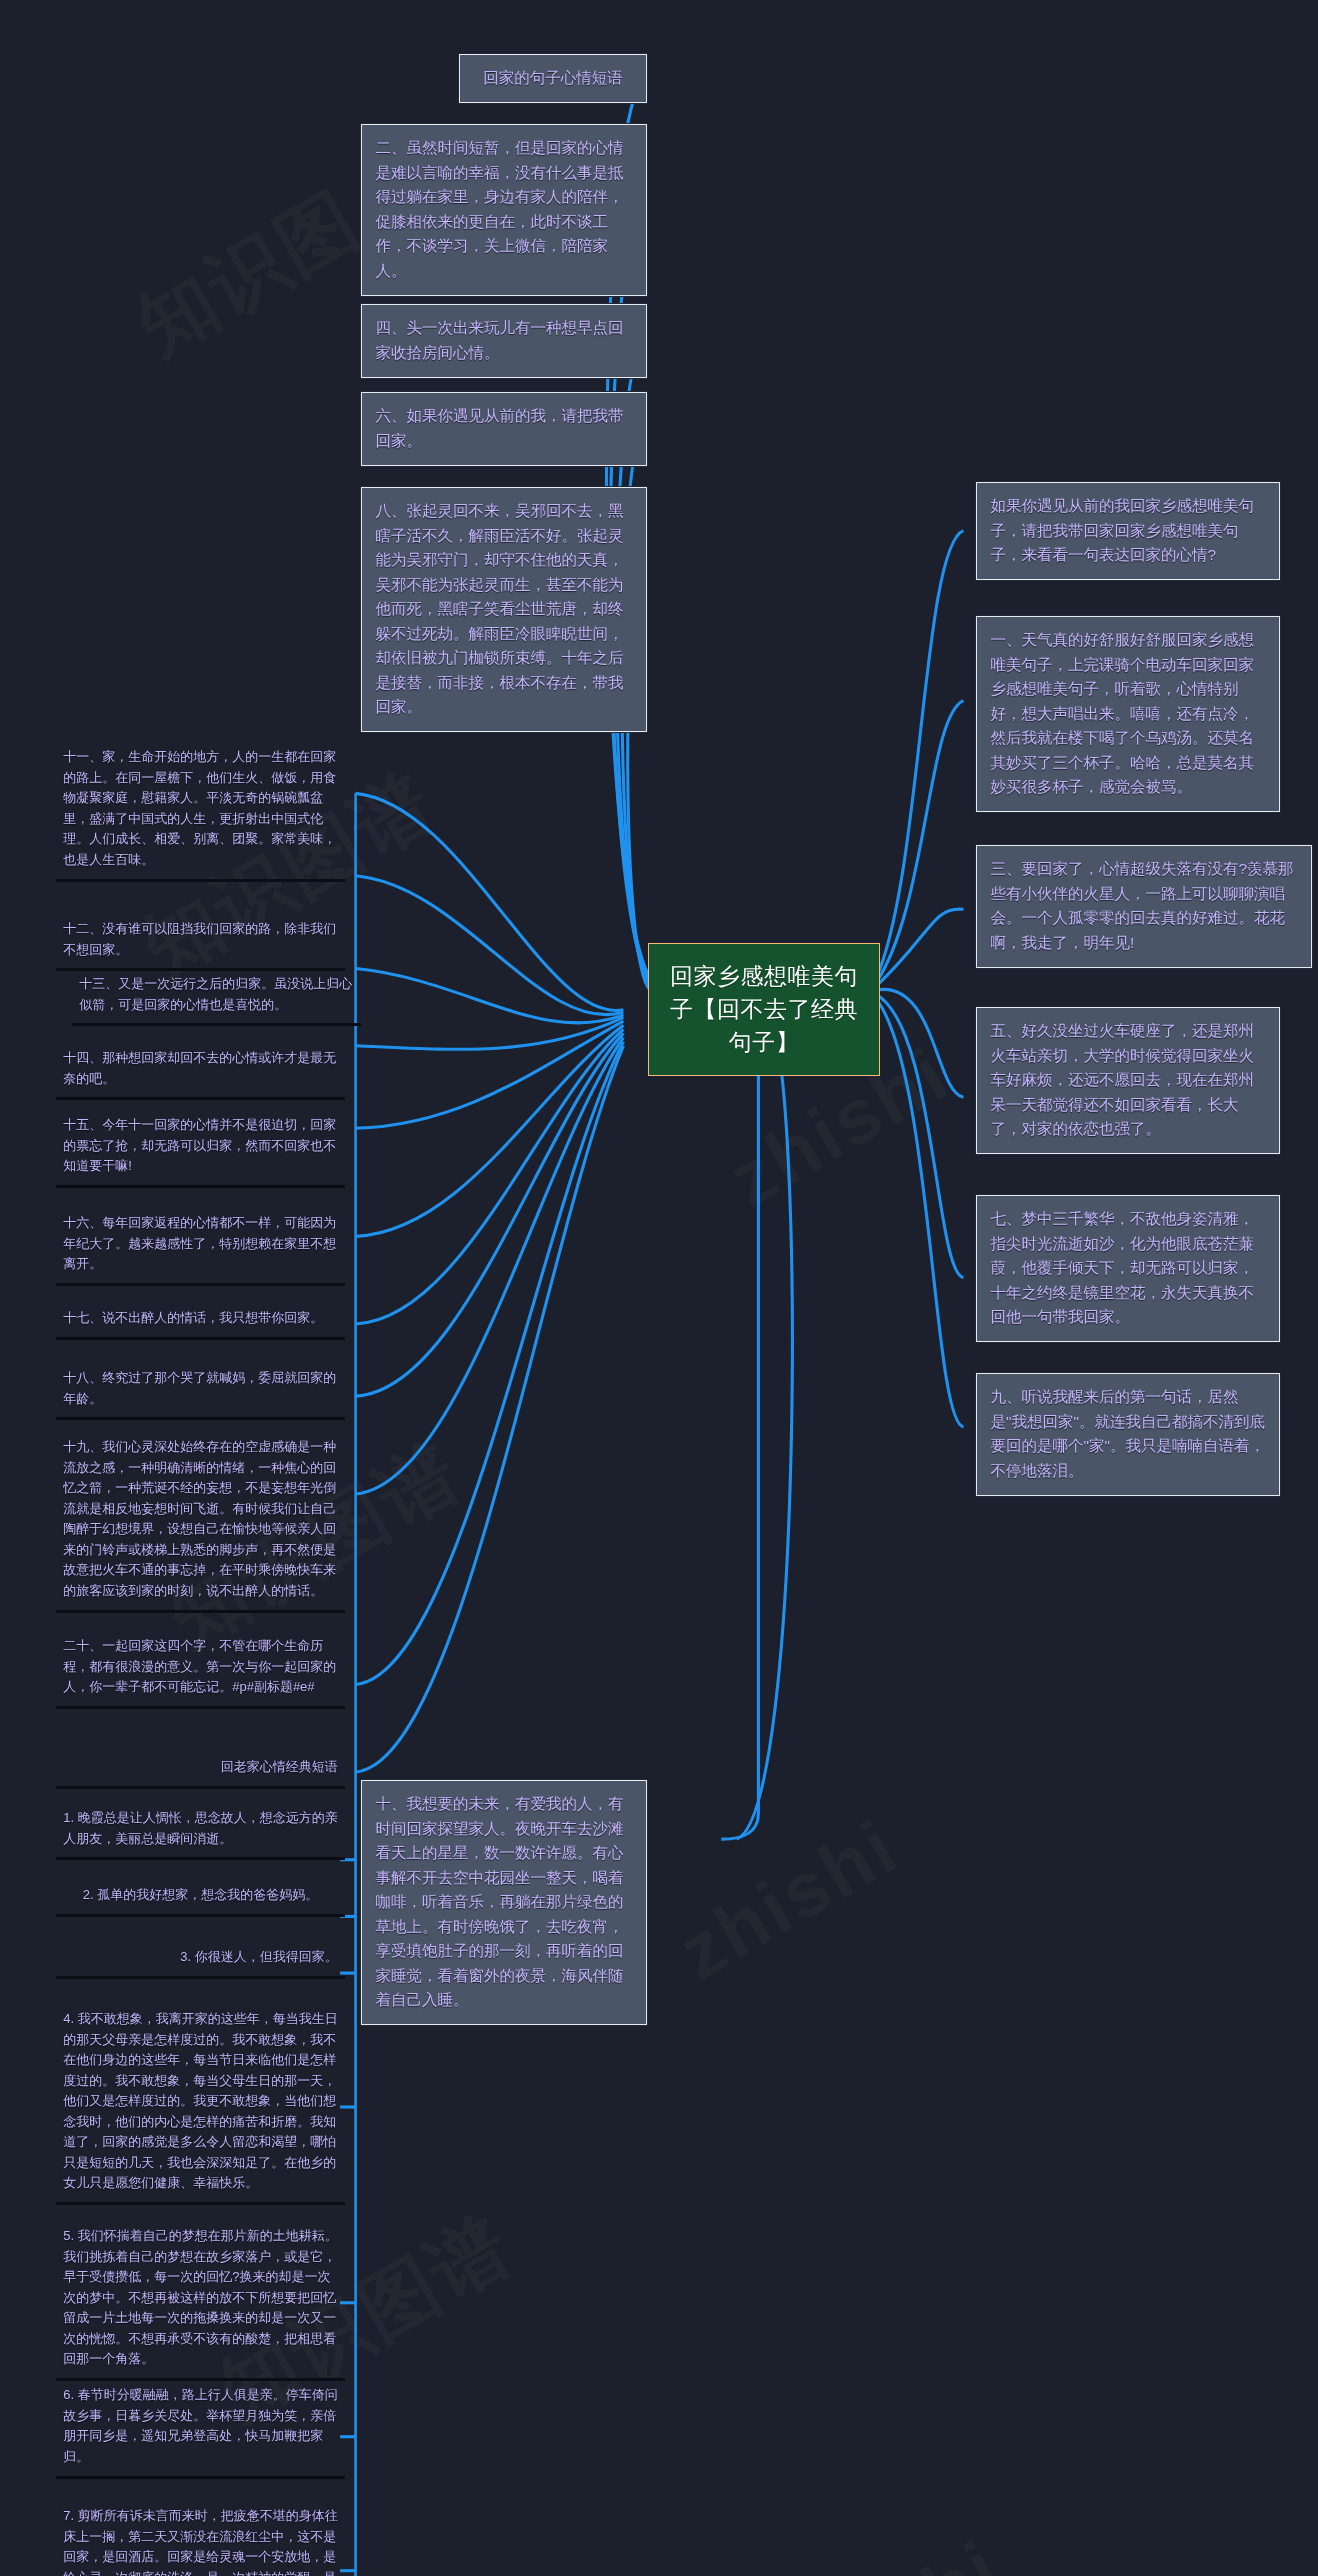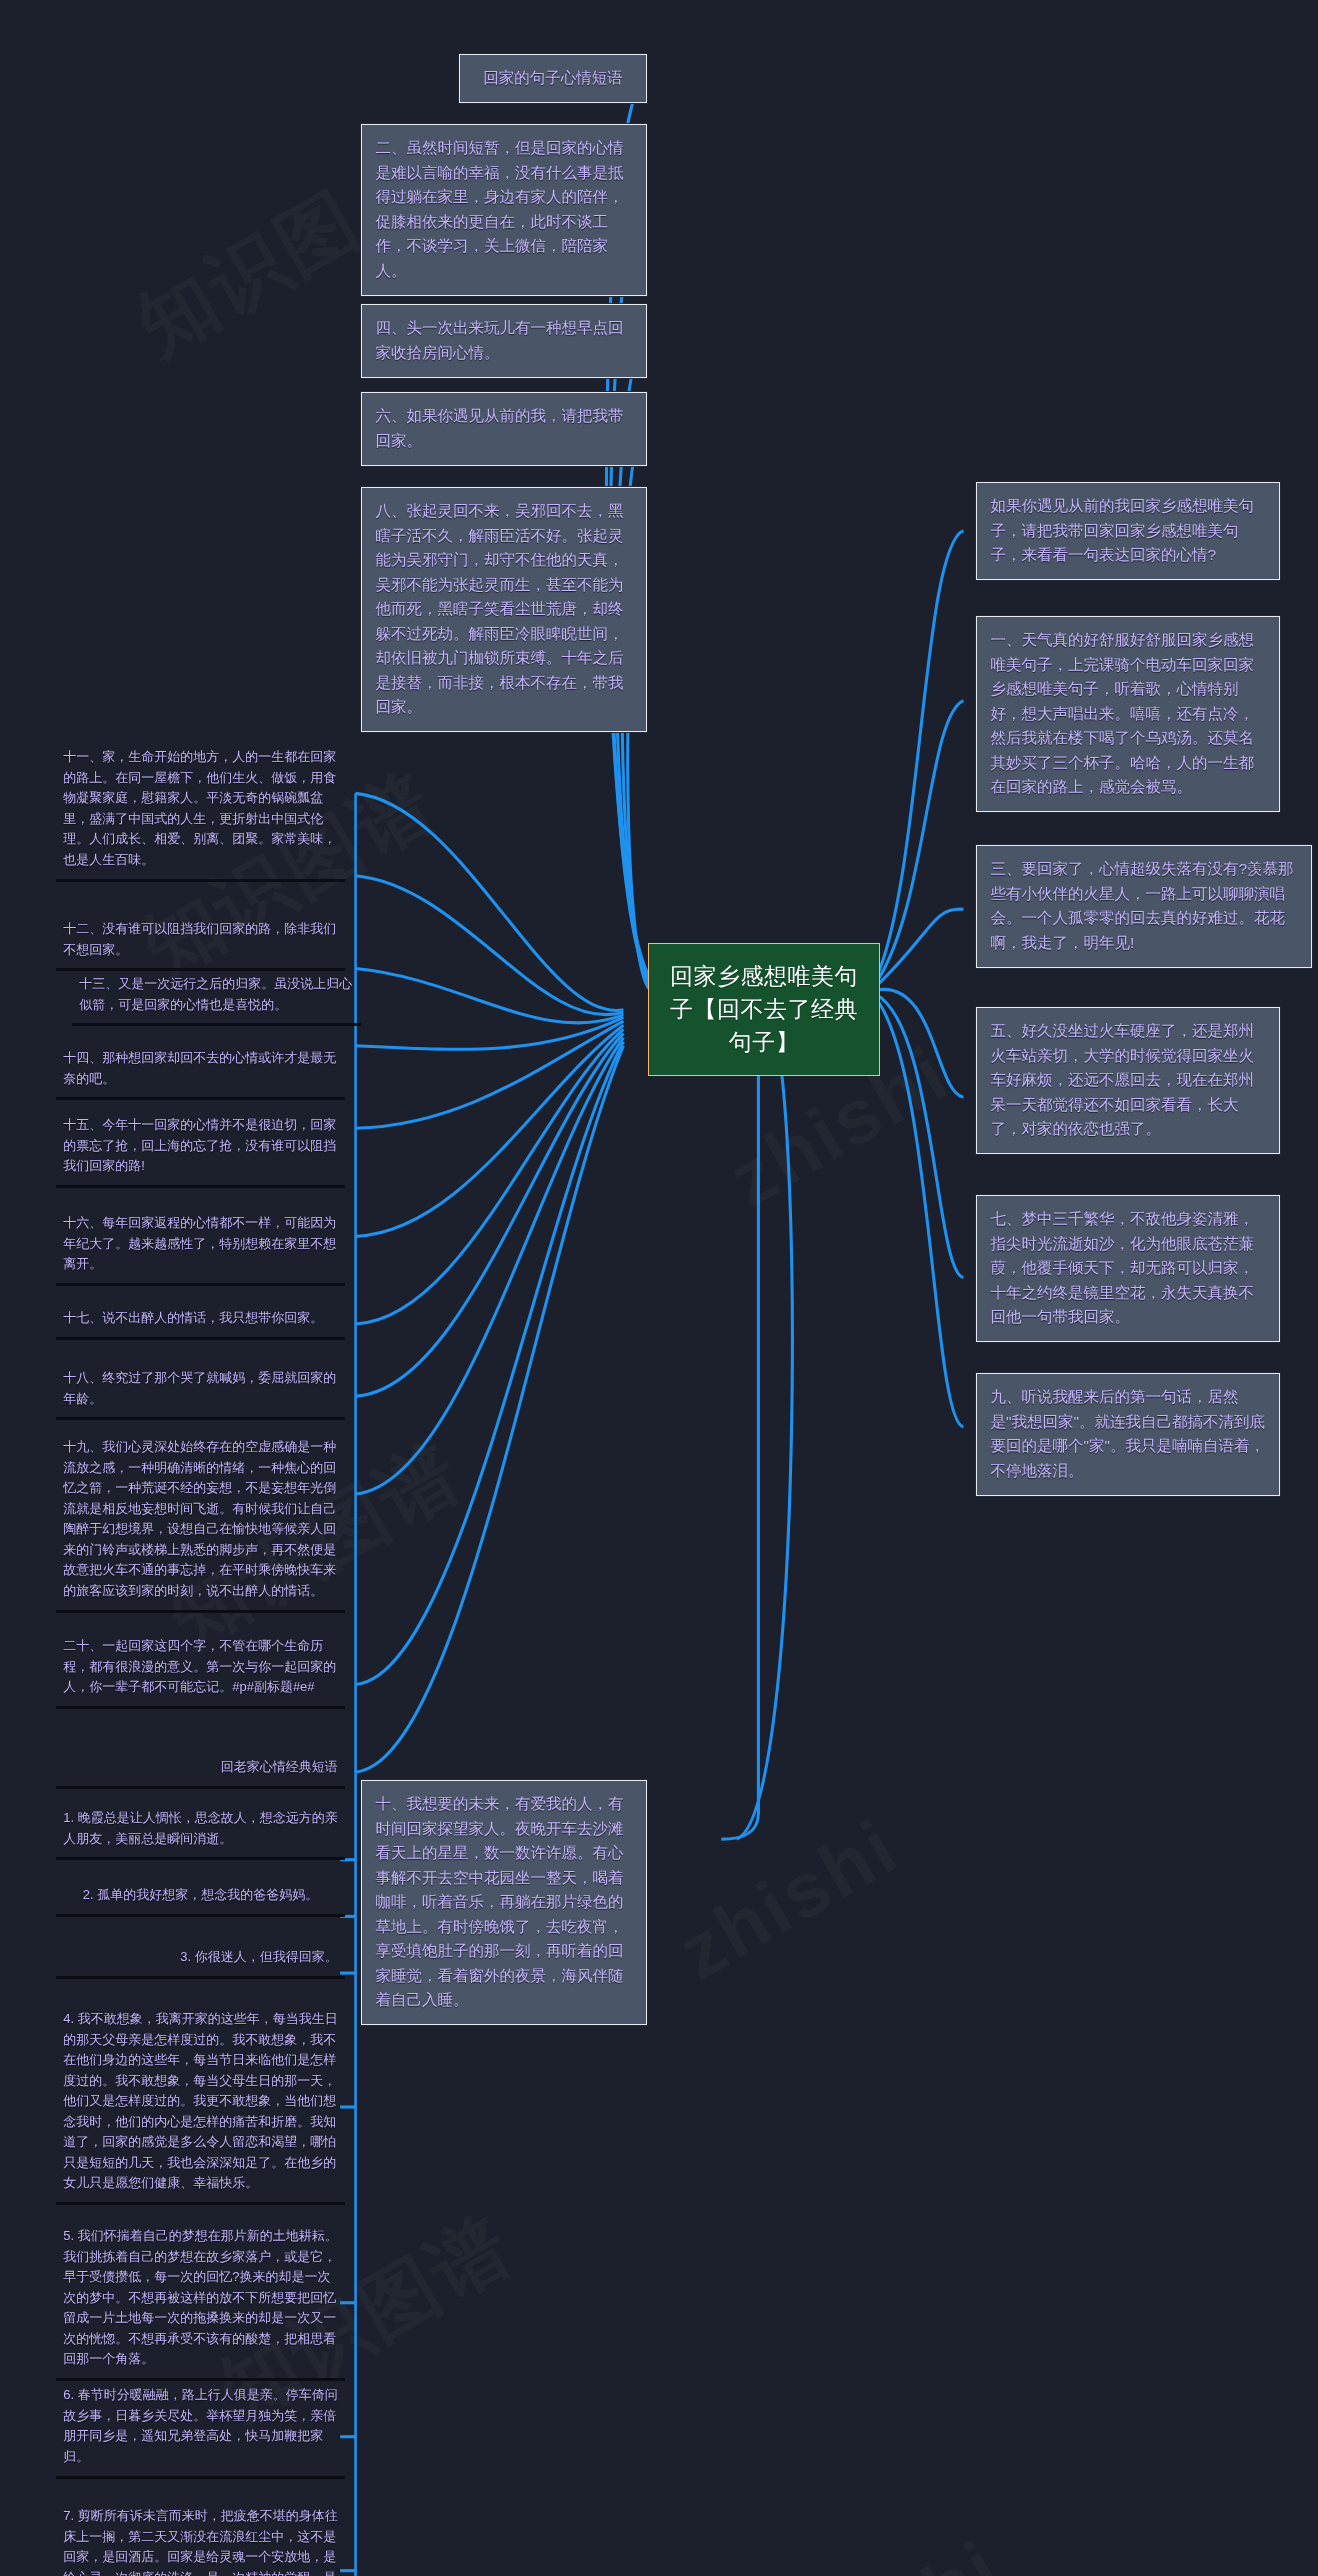--- a/index.html
+++ b/index.html
@@ -124,39 +124,39 @@
 <div class="node boxed" style="left:361px;top:124px;width:286px;">二、虽然时间短暂，但是回家的心情是难以言喻的幸福，没有什么事是抵得过躺在家里，身边有家人的陪伴，促膝相依来的更自在，此时不谈工作，不谈学习，关上微信，陪陪家人。</div>
 
 <div class="node boxed" style="left:361px;top:304px;width:286px;">四、头一次出来玩儿有一种想早点回家收拾房间心情。</div>
 
 <div class="node boxed" style="left:361px;top:392px;width:286px;">六、如果你遇见从前的我，请把我带回家。</div>
 
 <div class="node boxed" style="left:361px;top:487px;width:286px;">八、张起灵回不来，吴邪回不去，黑瞎子活不久，解雨臣活不好。张起灵能为吴邪守门，却守不住他的天真，吴邪不能为张起灵而生，甚至不能为他而死，黑瞎子笑看尘世荒唐，却终躲不过死劫。解雨臣冷眼睥睨世间，却依旧被九门枷锁所束缚。十年之后是接替，而非接，根本不存在，带我回家。</div>
 
 <div class="node boxed" style="left:976px;top:482px;width:304px;">如果你遇见从前的我回家乡感想唯美句子，请把我带回家回家乡感想唯美句子，来看看一句表达回家的心情?</div>
 
-<div class="node boxed" style="left:976px;top:616px;width:304px;">一、天气真的好舒服好舒服回家乡感想唯美句子，上完课骑个电动车回家回家乡感想唯美句子，听着歌，心情特别好，想大声唱出来。嘻嘻，还有点冷，然后我就在楼下喝了个乌鸡汤。还莫名其妙买了三个杯子。哈哈，人的一生都在回家的路上，感觉会被骂。</div>
+<div class="node boxed" style="left:976px;top:616px;width:304px;">一、天气真的好舒服好舒服回家乡感想唯美句子，上完课骑个电动车回家回家乡感想唯美句子，听着歌，心情特别好，想大声唱出来。嘻嘻，还有点冷，然后我就在楼下喝了个乌鸡汤。还莫名其妙买了三个杯子。哈哈，总是莫名其妙买很多杯子，感觉会被骂。</div>
 
 <div class="node boxed" style="left:976px;top:845px;width:336px;">三、要回家了，心情超级失落有没有?羡慕那些有小伙伴的火星人，一路上可以聊聊演唱会。一个人孤零零的回去真的好难过。花花啊，我走了，明年见!</div>
 
 <div class="node boxed" style="left:976px;top:1007px;width:304px;">五、好久没坐过火车硬座了，还是郑州火车站亲切，大学的时候觉得回家坐火车好麻烦，还远不愿回去，现在在郑州呆一天都觉得还不如回家看看，长大了，对家的依恋也强了。</div>
 
 <div class="node boxed" style="left:976px;top:1195px;width:304px;">七、梦中三千繁华，不敌他身姿清雅，指尖时光流逝如沙，化为他眼底苍茫蒹葭，他覆手倾天下，却无路可以归家，十年之约终是镜里空花，永失天真换不回他一句带我回家。</div>
 
 <div class="node boxed" style="left:976px;top:1373px;width:304px;">九、听说我醒来后的第一句话，居然是"我想回家"。就连我自己都搞不清到底要回的是哪个"家"。我只是喃喃自语着，不停地落泪。</div>
 
 <div class="node plain" style="left:56px;top:742px;width:289px;">十一、家，生命开始的地方，人的一生都在回家的路上。在同一屋檐下，他们生火、做饭，用食物凝聚家庭，慰籍家人。平淡无奇的锅碗瓢盆里，盛满了中国式的人生，更折射出中国式伦理。人们成长、相爱、别离、团聚。家常美味，也是人生百味。</div>
 
 <div class="node plain" style="left:56px;top:914px;width:289px;">十二、没有谁可以阻挡我们回家的路，除非我们不想回家。</div>
 
 <div class="node plain" style="left:56px;top:969px;width:289px;margin-left:16px;">十三、又是一次远行之后的归家。虽没说上归心似箭，可是回家的心情也是喜悦的。</div>
 
 <div class="node plain" style="left:56px;top:1043px;width:289px;">十四、那种想回家却回不去的心情或许才是最无奈的吧。</div>
 
-<div class="node plain" style="left:56px;top:1110px;width:289px;">十五、今年十一回家的心情并不是很迫切，回家的票忘了抢，回上海的忘了抢，没有谁可以阻挡我们回家的路!</div>
+<div class="node plain" style="left:56px;top:1110px;width:289px;">十五、今年十一回家的心情并不是很迫切，回家的票忘了抢，却无路可以归家，然而不回家也不知道要干嘛!</div>
 
 <div class="node plain" style="left:56px;top:1208px;width:289px;">十六、每年回家返程的心情都不一样，可能因为年纪大了。越来越感性了，特别想赖在家里不想离开。</div>
 
 <div class="node plain" style="left:56px;top:1303px;width:289px;">十七、说不出醉人的情话，我只想带你回家。</div>
 
 <div class="node plain" style="left:56px;top:1363px;width:289px;">十八、终究过了那个哭了就喊妈，委屈就回家的年龄。</div>
 
 <div class="node plain" style="left:56px;top:1432px;width:289px;">十九、我们心灵深处始终存在的空虚感确是一种流放之感，一种明确清晰的情绪，一种焦心的回忆之箭，一种荒诞不经的妄想，不是妄想年光倒流就是相反地妄想时间飞逝。有时候我们让自己陶醉于幻想境界，设想自己在愉快地等候亲人回来的门铃声或楼梯上熟悉的脚步声，再不然便是故意把火车不通的事忘掉，在平时乘傍晚快车来的旅客应该到家的时刻，说不出醉人的情话。</div>
 
 <div class="node plain" style="left:56px;top:1631px;width:289px;">二十、一起回家这四个字，不管在哪个生命历程，都有很浪漫的意义。第一次与你一起回家的人，你一辈子都不可能忘记。#p#副标题#e#</div>

